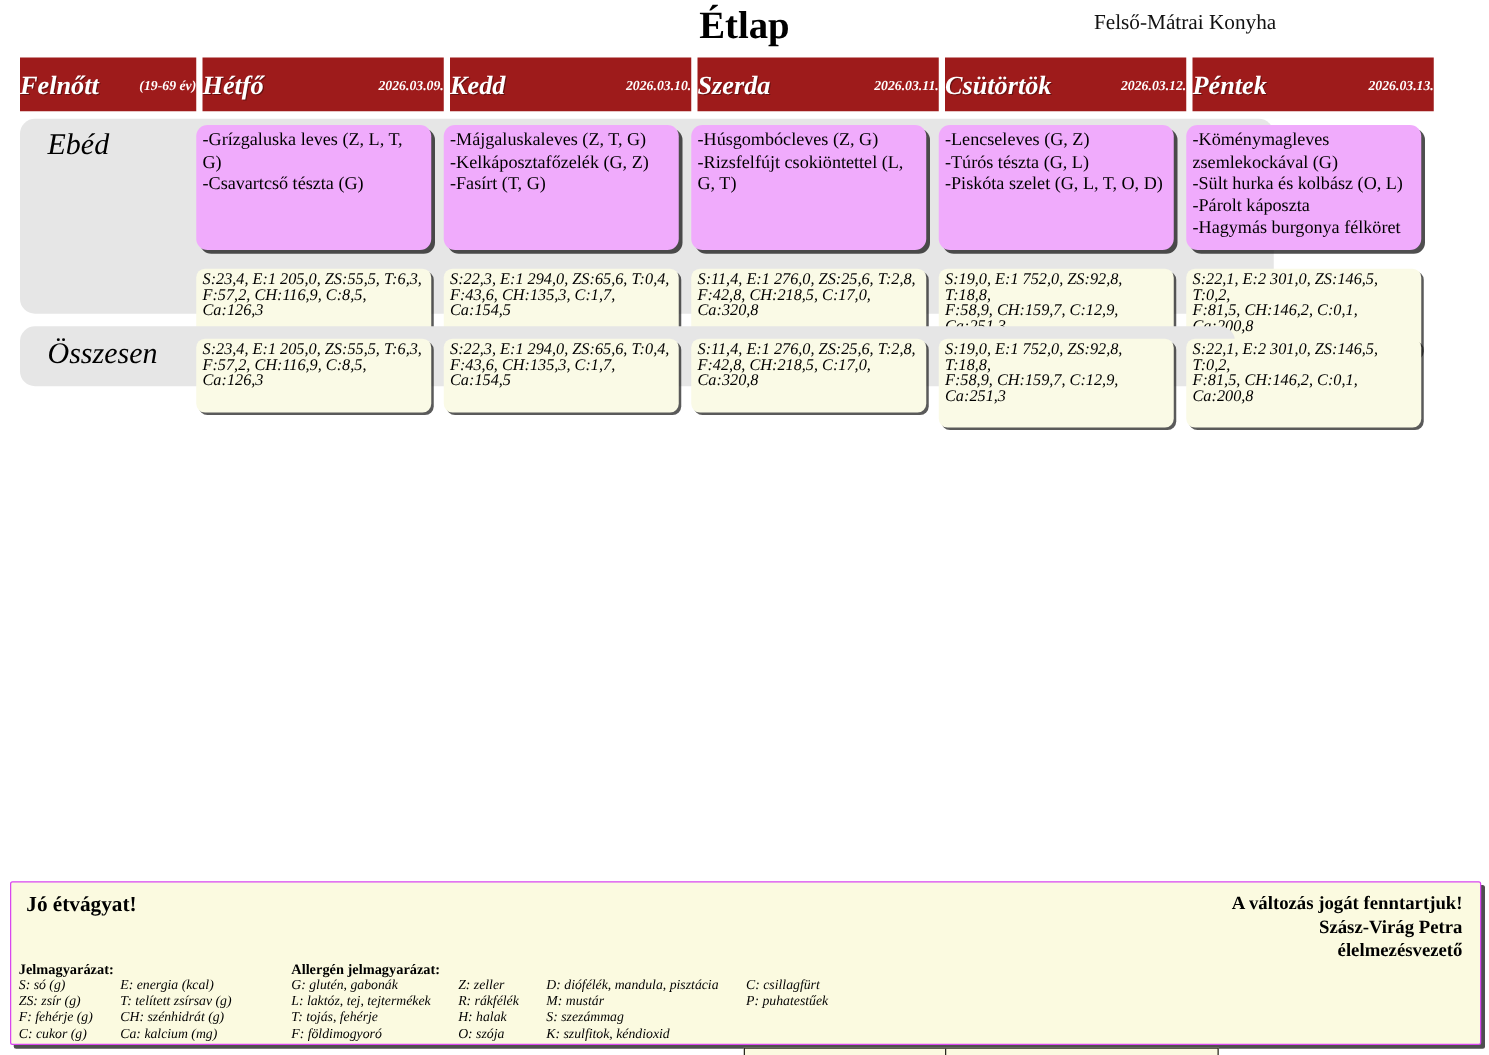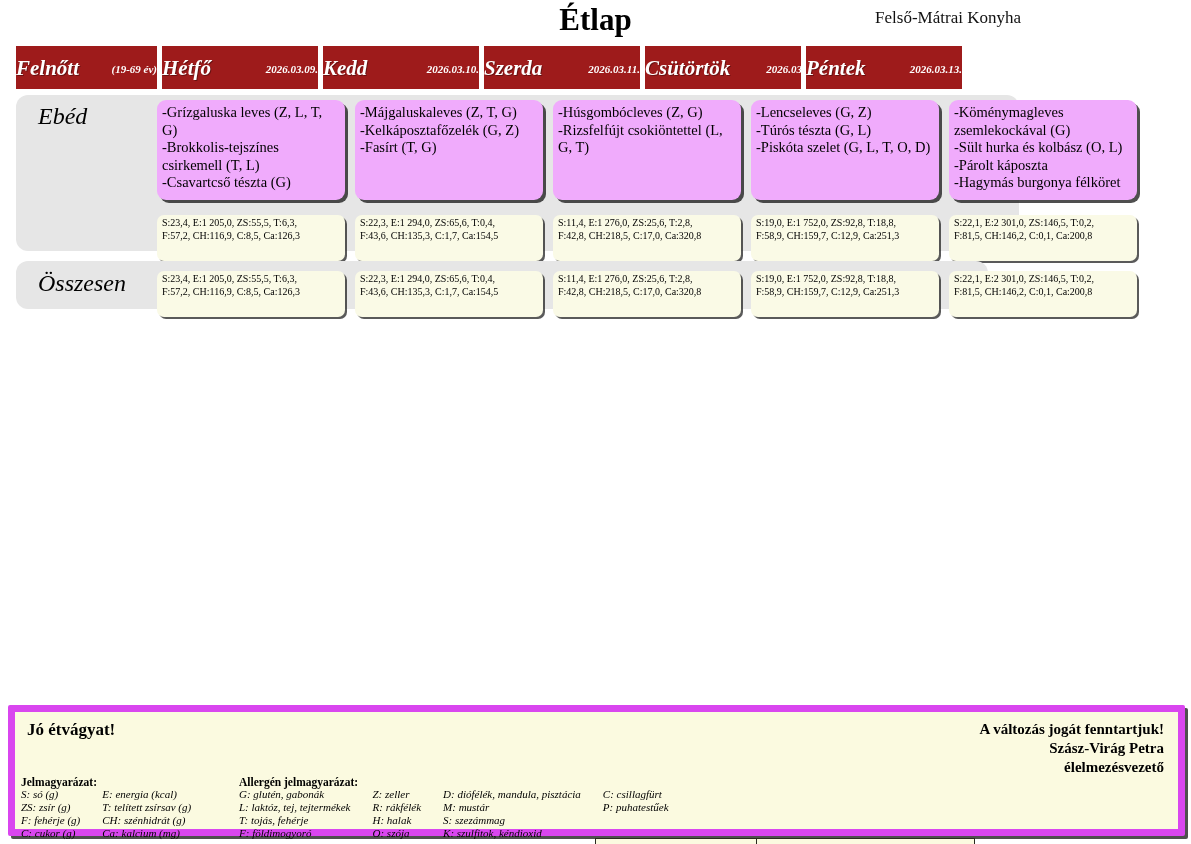--- a/index.html
+++ b/index.html
@@ -45,21 +45,21 @@
   .head-cell .hc-name {
     font-size: 21px; font-weight: bold; font-style: italic;
     line-height: 22px;
     text-shadow: 1px 1px 0 rgba(0,0,0,.35);
   }
   .head-cell .hc-sub {
     font-size: 11px; font-weight: bold; font-style: italic;
     line-height: 14px; margin-top: 1px;
   }
   .col-label { width: 141px; }
-  .col-day   { width: 156px; gap: 36px; }
+  .col-day   { width: 193px; gap: 36px; }
 
   
   .meal-row {
     position: absolute; left: 16px; top: 95px;
     width: 1003px; height: 156px;
     background: #E6E6E6;
     border-radius: 12px;
   }
   .meal-label {
     position: absolute; left: 22px; top: 8px;
@@ -78,22 +78,22 @@
   }
   .dish-box div { white-space: normal; }
 
   .nutri-wrap { position: absolute; left: 141px; top: 120px; display: flex; gap: 5px; }
   .nutri-cell { width: 193px; }
   .nutri-box {
     width: 188px;
     background: #FAFAE6;
     border-radius: 7px;
     padding: 2px 4px 19px 5px;
-    font-size: 10px; line-height: 12.5px;
-    color: #000;
+    font-size: 13px; line-height: 12.5px;
+    font-style: italic; color: #000;
     box-shadow: 2px 2px 0 rgba(20,20,20,.7);
   }
 
   
   .total-row {
     position: absolute; left: 16px; top: 261px;
     width: 972px; height: 48px;
     background: #E6E6E6;
     border-radius: 12px;
   }
@@ -101,21 +101,21 @@
     position: absolute; left: 22px; top: 9px;
     font-size: 24px; font-style: italic; color: #000;
   }
   .total-nutri { position: absolute; left: 141px; top: 10px; display: flex; gap: 5px; }
 
   
   .footer {
     position: absolute; left: 8px; top: 705px;
     width: 1177px; height: 131px;
     background: #FBFAE0;
-    border: 7px solid #d946ef;
+    border: 1px solid #d946ef;
     border-radius: 2px;
     box-shadow: 3px 3px 0 rgba(20,20,20,.75);
   }
   .bon-appetit {
     position: absolute; left: 12px; top: 8px;
     font-size: 17px; font-weight: bold; color: #000;
   }
   .rights {
     position: absolute; right: 14px; top: 8px;
     text-align: right; font-size: 15px; font-weight: bold;
@@ -181,21 +181,20 @@
     </div>
   </div>
 
   <div class="meal-row">
     <div class="meal-label">Ebéd</div>
 
     <div class="dishes">
       <div class="dish-cell">
         <div class="dish-box">
           <div>-Grízgaluska leves (Z, L, T, G)</div>
-          <div>-Brokkolis-tejszínes csirkemell  (T, L)</div>
           <div>-Csavartcső tészta (G)</div>
         </div>
       </div>
       <div class="dish-cell">
         <div class="dish-box">
           <div>-Májgaluskaleves (Z, T, G)</div>
           <div>-Kelkáposztafőzelék (G, Z)</div>
           <div>-Fasírt  (T, G)</div>
         </div>
       </div>

